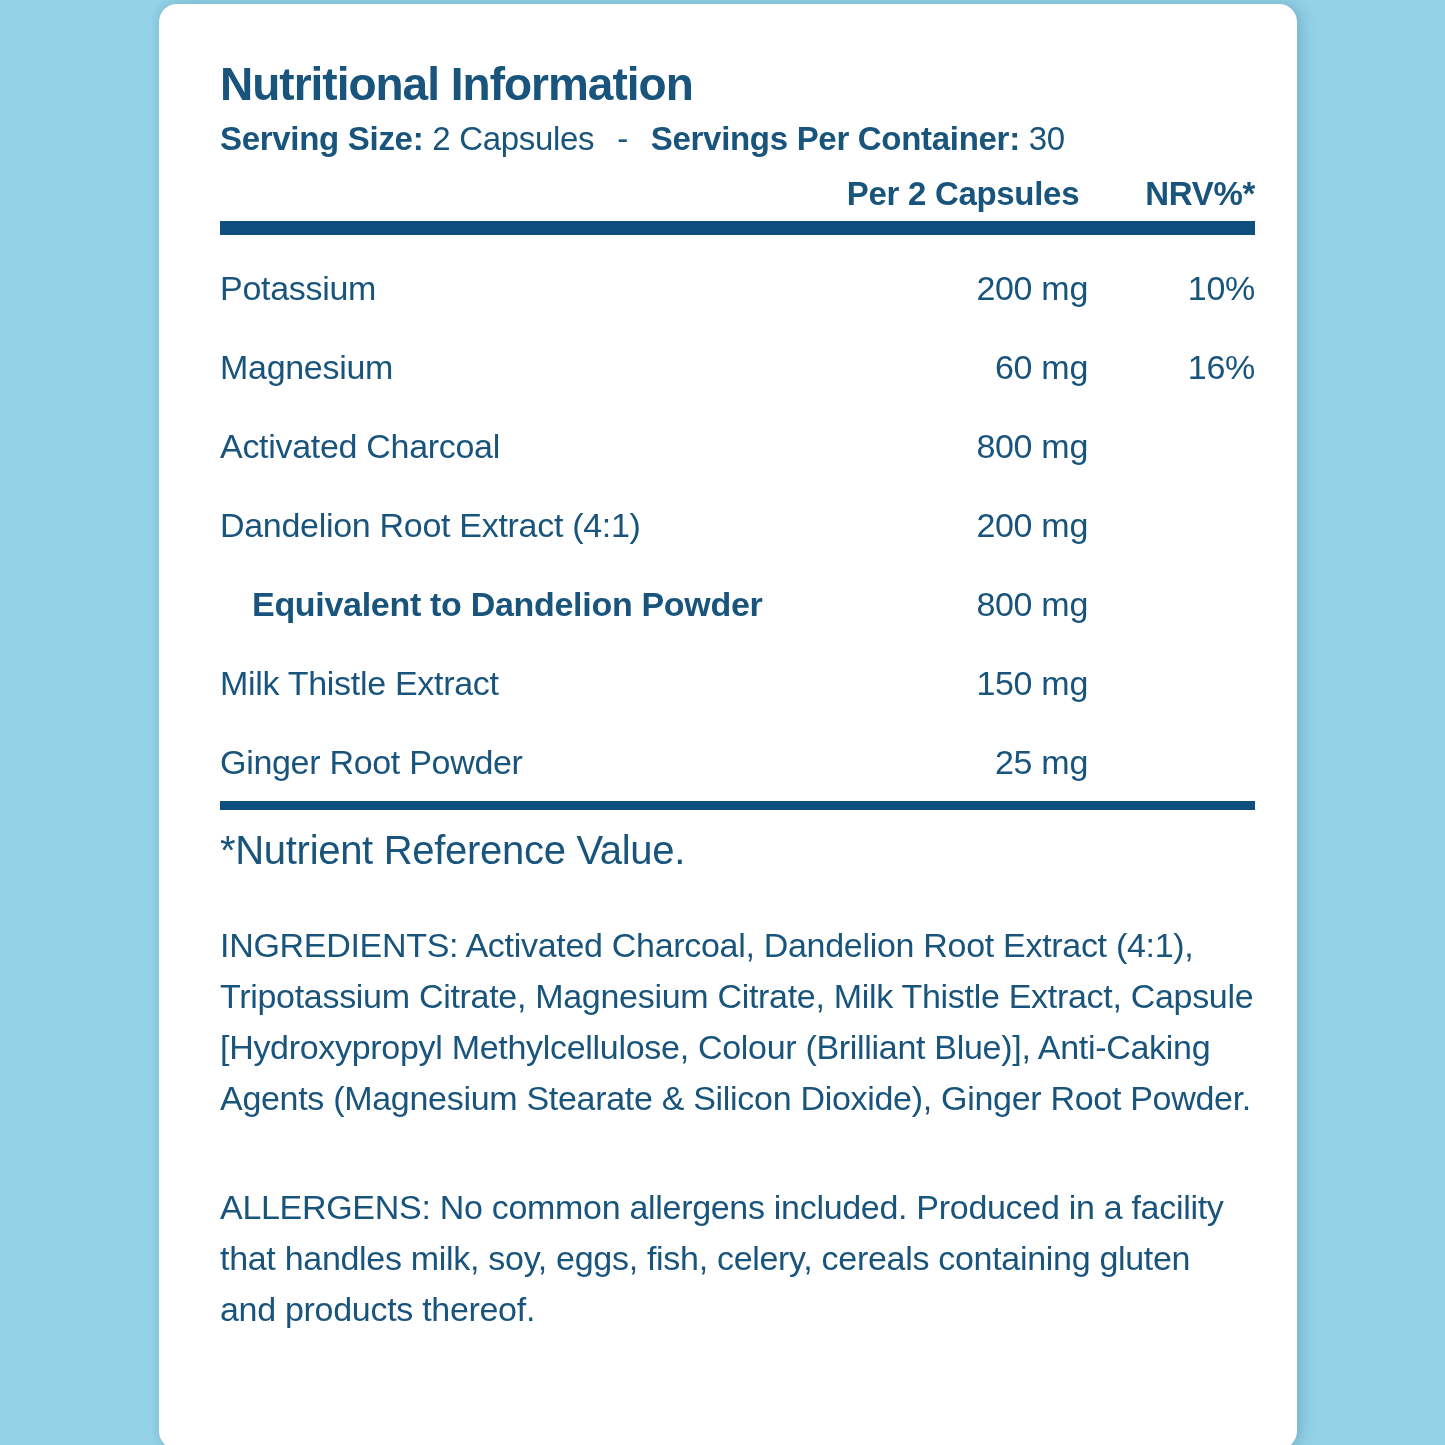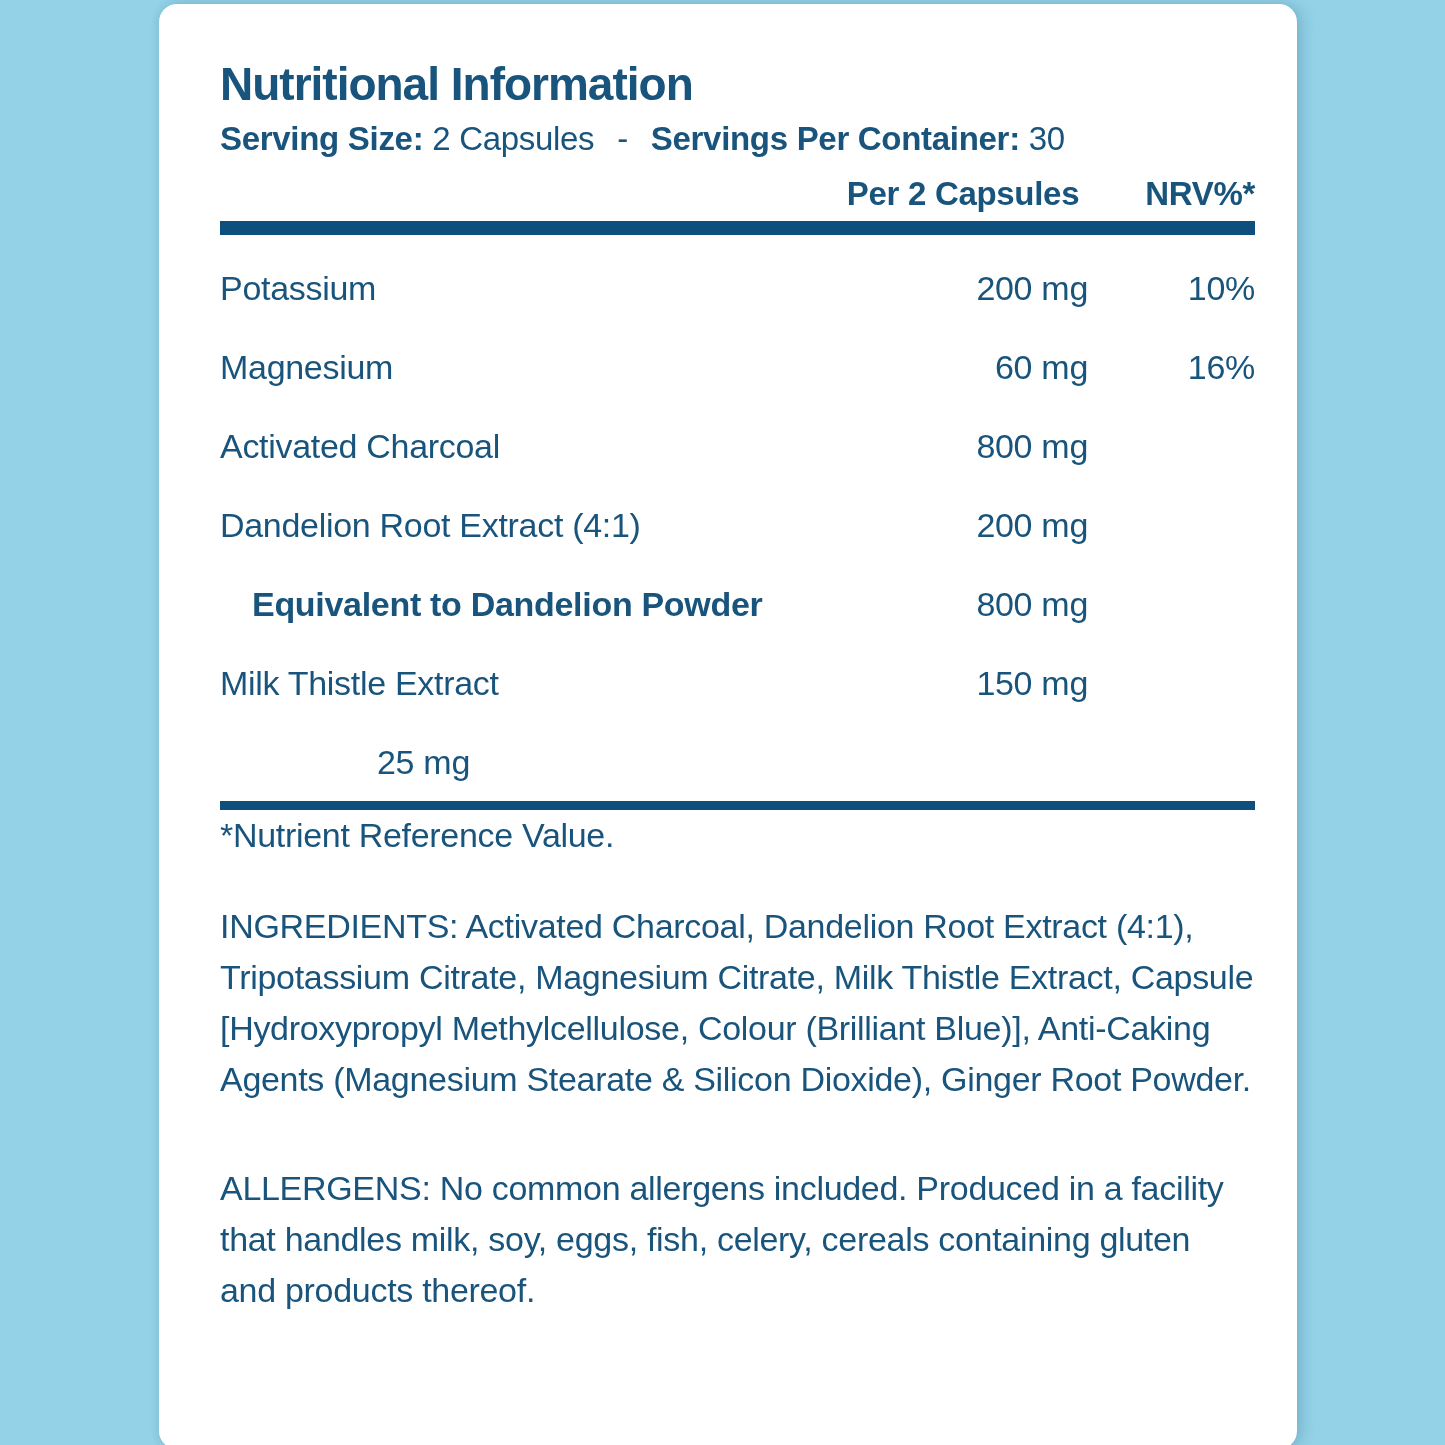--- a/index.html
+++ b/index.html
@@ -64,22 +64,22 @@
     display: flex;
     font-size: 34px;
     line-height: 51px;
     margin-top: 28px;
   }
   .trow .name { flex: 1; white-space: nowrap; }
   .trow .name.indent { padding-left: 32px; font-weight: bold; }
   .trow .amount { width: 250px; text-align: right; white-space: nowrap; }
   .trow .nrv { width: 167px; text-align: right; white-space: nowrap; }
   .footnote {
-    margin-top: 3px;
-    font-size: 34px;
+    margin-top: 14px;
+    font-size: 40px;
     line-height: 1.3;
   }
   .para {
     font-size: 34px;
     line-height: 51px;
   }
   .para .label { font-weight: 400; }
   .para-ingredients { margin-top: 44px; }
   .para-allergens { margin-top: 58px; }
 </style>
@@ -133,20 +133,21 @@
             <div class="name indent">Equivalent to Dandelion Powder</div>
             <div class="amount">800 mg</div>
             <div class="nrv"></div>
           </div>
           <div class="trow">
             <div class="name">Milk Thistle Extract</div>
             <div class="amount">150 mg</div>
             <div class="nrv"></div>
           </div>
           <div class="trow">
+            <div class="name">Ginger Root Powder</div>
             <div class="amount">25 mg</div>
             <div class="nrv"></div>
           </div>
         </div>
 
       <div class="rule-thin"></div>
 
       <div class="footnote">*Nutrient Reference Value.</div>
 
       <div class="para para-ingredients">

